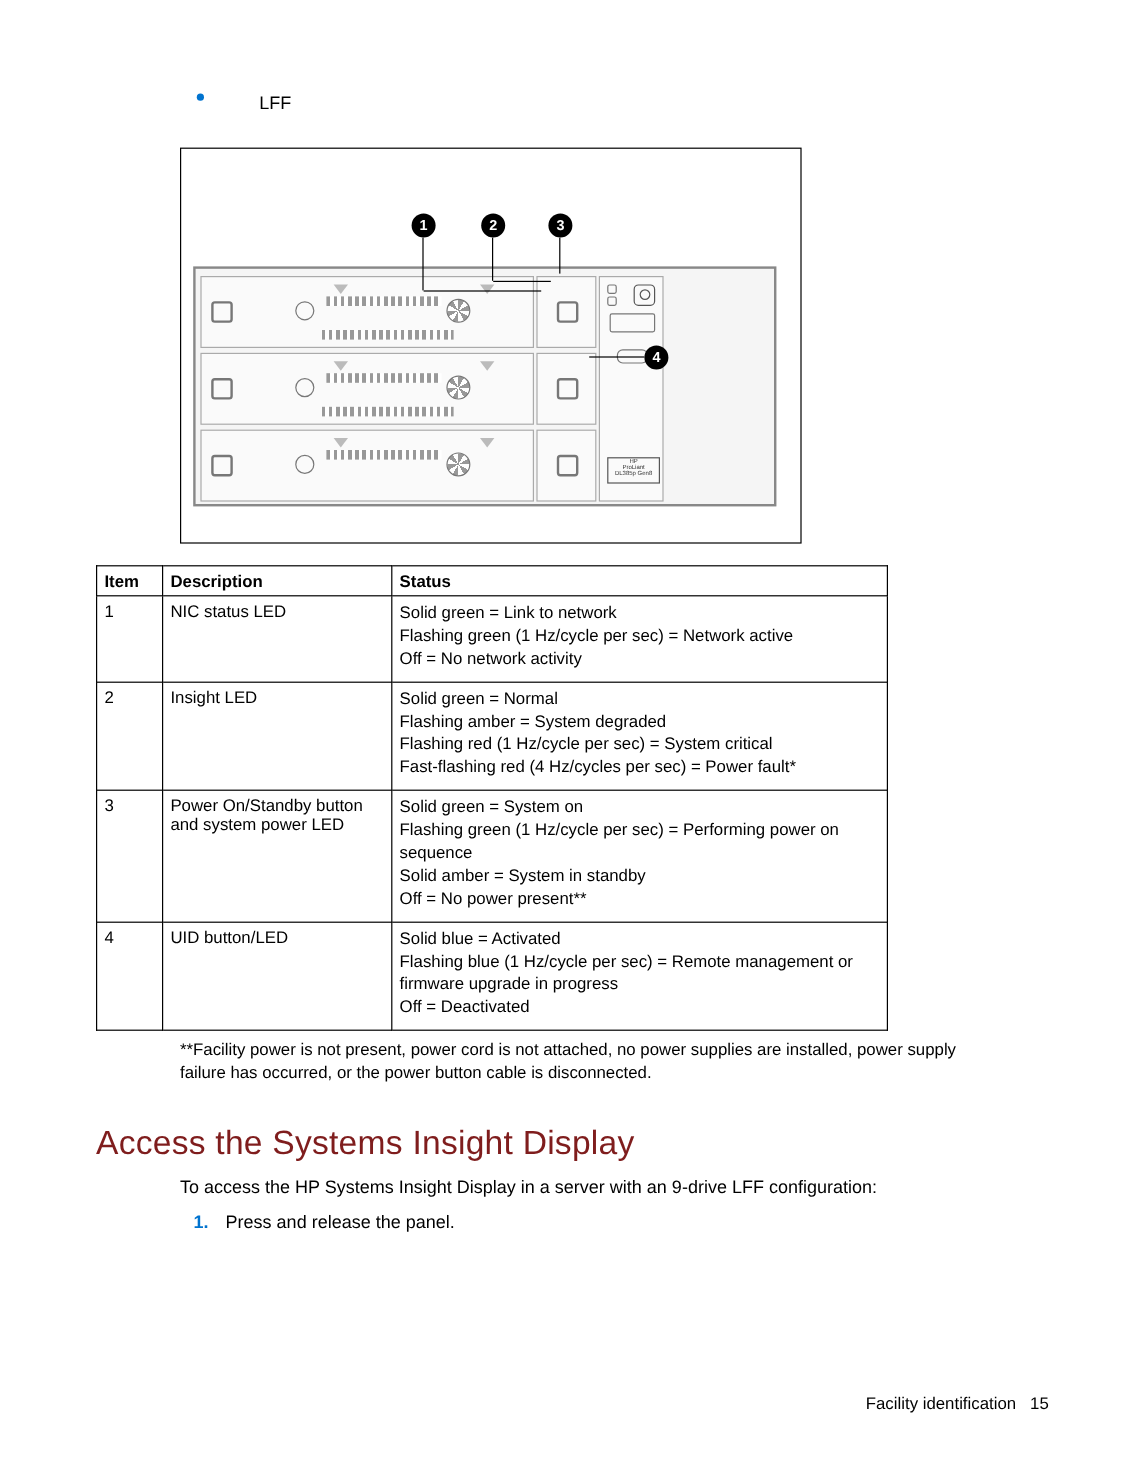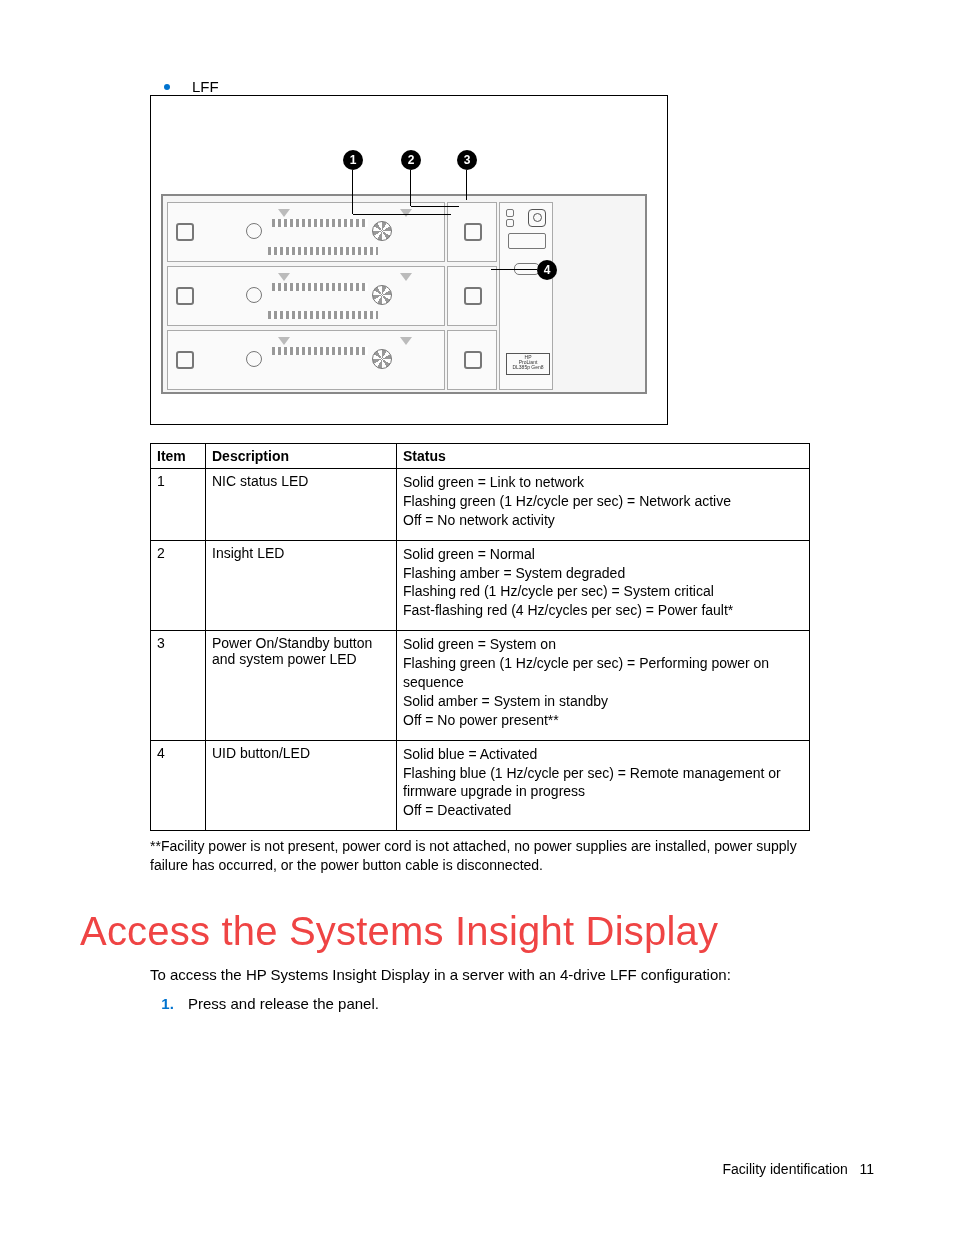--- a/index.html
+++ b/index.html
@@ -16,23 +16,23 @@
   }
   .page {
     position: relative;
     width: 954px;
     height: 1235px;
     box-sizing: border-box;
     padding: 78px 80px 60px 80px;
   }
   .bullet-row {
     margin-left: 84px;
-    margin-bottom: 0;
+    margin-bottom: 28px;
     display: flex;
-    align-items: center;
+    gap: 24px;
   }
   .bullet-dot {
     width: 6px; height: 6px; border-radius: 50%;
     background: #0073cf;
     margin-right: 22px;
   }
   .bullet-text { font-size: 15px; }
 
   .diagram-box {
     margin-left: 70px;
@@ -103,21 +103,20 @@
   .circ { position:absolute; width:14px;height:14px;border:1.5px solid #777;border-radius:50%; }
   .fan { position:absolute; width:18px;height:18px;border:1.5px solid #777;border-radius:50%;
          background: repeating-conic-gradient(#999 0 30deg, #fff 30deg 60deg); }
   .slots { position:absolute; height:8px; background: repeating-linear-gradient(90deg,#999 0 3px,#fff 3px 6px); }
   .pwr-btn { position:absolute; width:16px;height:16px;border:1.5px solid #555;border-radius:4px; }
   .pwr-btn::after { content:""; position:absolute; left:4px; top:3px; width:7px;height:7px;border:1.5px solid #555;border-radius:50%; }
   .mini { position:absolute; border:1px solid #777; border-radius:2px; }
   .label-box { position:absolute; width:40px;height:18px;border:1px solid #555;font-size:5px;line-height:5px;padding:1px;text-align:center;color:#333; }
 
   table.led {
-    margin-left: 70px;
     margin-top: 18px;
     border-collapse: collapse;
     width: 660px;
     font-size: 14px;
   }
   table.led th, table.led td {
     border: 1px solid #000;
     padding: 4px 6px 4px 6px;
     vertical-align: top;
     text-align: left;
@@ -133,23 +132,23 @@
 
   .footnotes {
     margin-left: 70px;
     margin-top: 6px;
     width: 660px;
     font-size: 14px;
     line-height: 1.35;
   }
 
   h2.section {
-    font-size: 40px;
+    font-size: 28px;
     font-weight: normal;
-    color: #ef4444;
+    color: #7f1d1d;
     margin: 34px 0 10px 0;
     letter-spacing: 0.2px;
   }
   .body-text {
     margin-left: 70px;
     width: 660px;
     font-size: 15px;
     line-height: 1.4;
   }
   ol.steps {
@@ -275,23 +274,23 @@
       </tr>
     </tbody>
   </table>
 
   <div class="footnotes">
     <div>**Facility power is not present, power cord is not attached, no power supplies are installed, power supply failure has occurred, or the power button cable is disconnected.</div>
   </div>
 
   <h2 class="section">Access the Systems Insight Display</h2>
 
-  <div class="body-text">To access the HP Systems Insight Display in a server with an 4-drive LFF configuration:</div>
+  <div class="body-text">To access the HP Systems Insight Display in a server with an 9-drive LFF configuration:</div>
 
   <ol class="steps">
     <li>Press and release the panel.</li>
   </ol>
 
   <div class="footer">
-    <span>Facility identification</span>&nbsp;&nbsp;&nbsp;<span>11</span>
+    <span>Facility identification</span>&nbsp;&nbsp;&nbsp;<span>15</span>
   </div>
 
 </div>
 
 </body></html>

